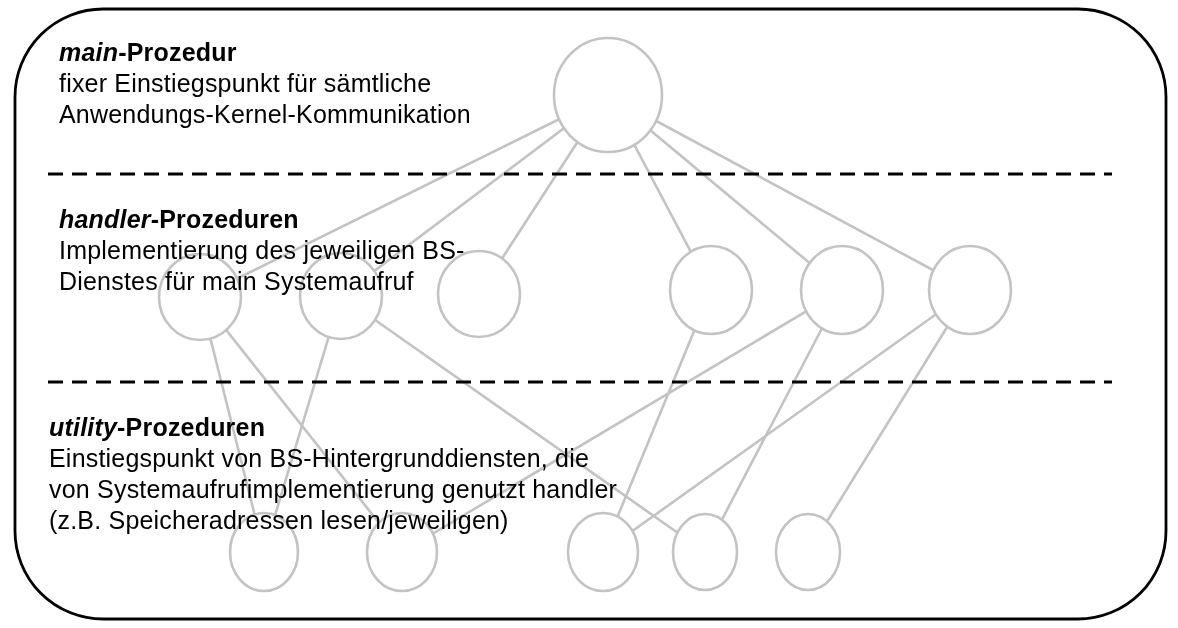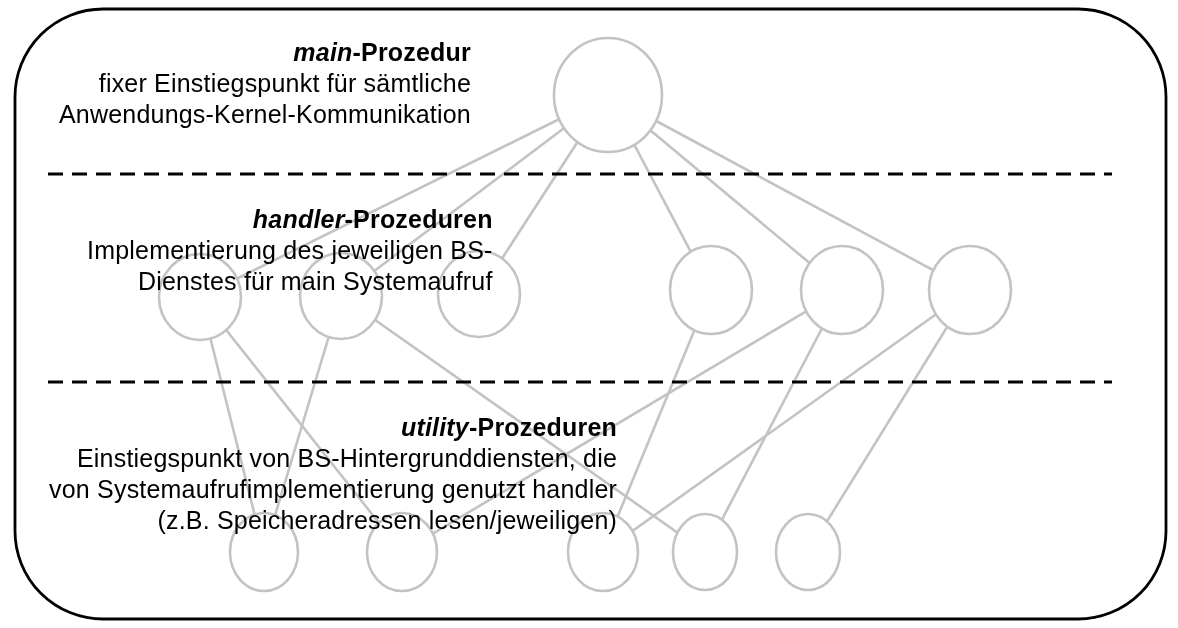--- a/index.html
+++ b/index.html
@@ -12,21 +12,20 @@
     overflow: hidden;
   }
   .canvas svg { position: absolute; left: 0; top: 0; }
   .label-block {
     position: absolute;
     font-size: 25px;
     line-height: 31px;
     color: #000;
     white-space: nowrap;
     letter-spacing: 0.2px;
-    text-align: right;
   }
   .label-title { font-weight: bold; }
   .label-title .ital { font-style: italic; }
 </style>
 </head>
 <body>
 
 <div class="canvas">
 
   <svg id="diagram-svg" width="1178" height="628">
@@ -61,21 +60,21 @@
       <line x1="48" y1="382" x2="1112" y2="382" stroke="#000000" stroke-width="3.2" stroke-dasharray="15 9"></line>
       <rect x="15" y="9" width="1151" height="610" rx="88" ry="88" fill="none" stroke="#000000" stroke-width="2.8"></rect>
     </svg>
 
   <div class="label-block" style="left:59px; top:37px;">
     <div class="label-title"><span class="ital">main</span><span>-Prozedur</span></div>
     <div>fixer Einstiegspunkt für sämtliche</div>
     <div>Anwendungs-Kernel-Kommunikation</div>
   </div>
 
-  <div class="label-block" style="left:59px; top:204px;margin-left:28px;">
+  <div class="label-block" style="left:59px; top:204px;">
     <div class="label-title"><span class="ital">handler</span><span>-Prozeduren</span></div>
     <div>Implementierung des jeweiligen BS-</div>
     <div>Dienstes für main Systemaufruf</div>
   </div>
 
   <div class="label-block" style="left:49px; top:412px;">
     <div class="label-title"><span class="ital">utility</span><span>-Prozeduren</span></div>
     <div>Einstiegspunkt von BS-Hintergrunddiensten, die</div>
     <div>von Systemaufrufimplementierung genutzt handler</div>
     <div>(z.B. Speicheradressen lesen/jeweiligen)</div>

